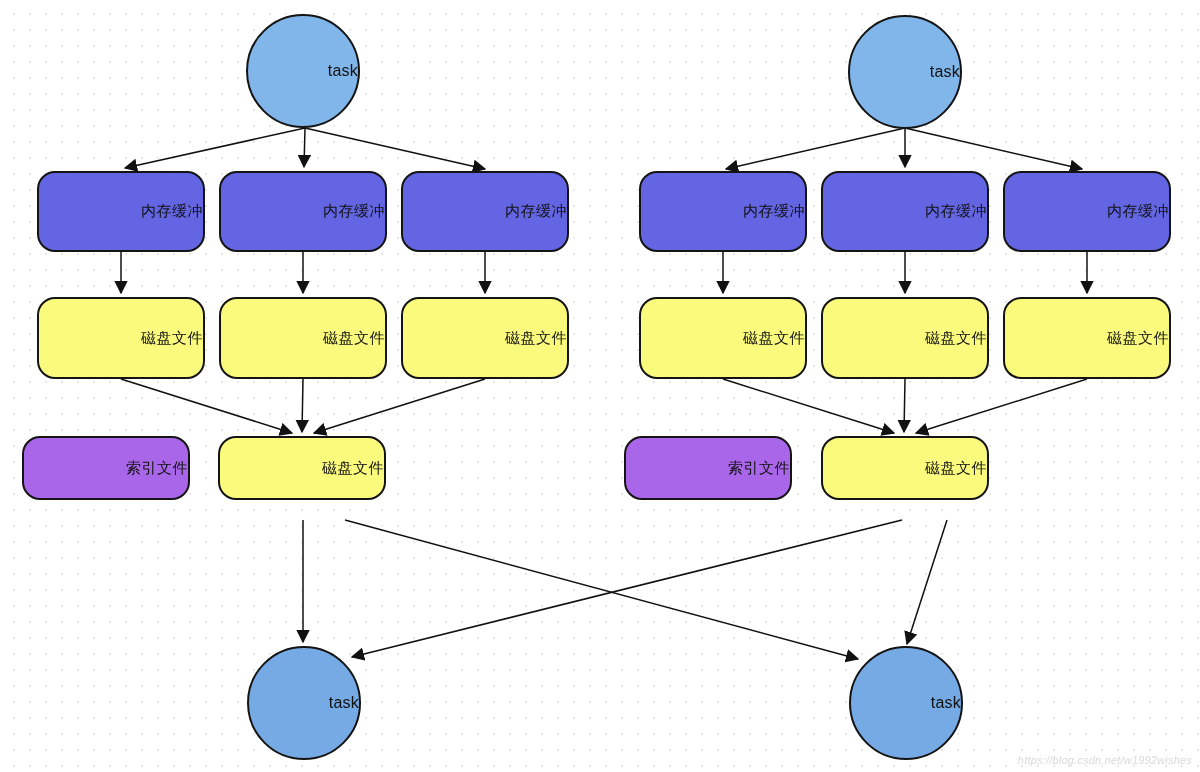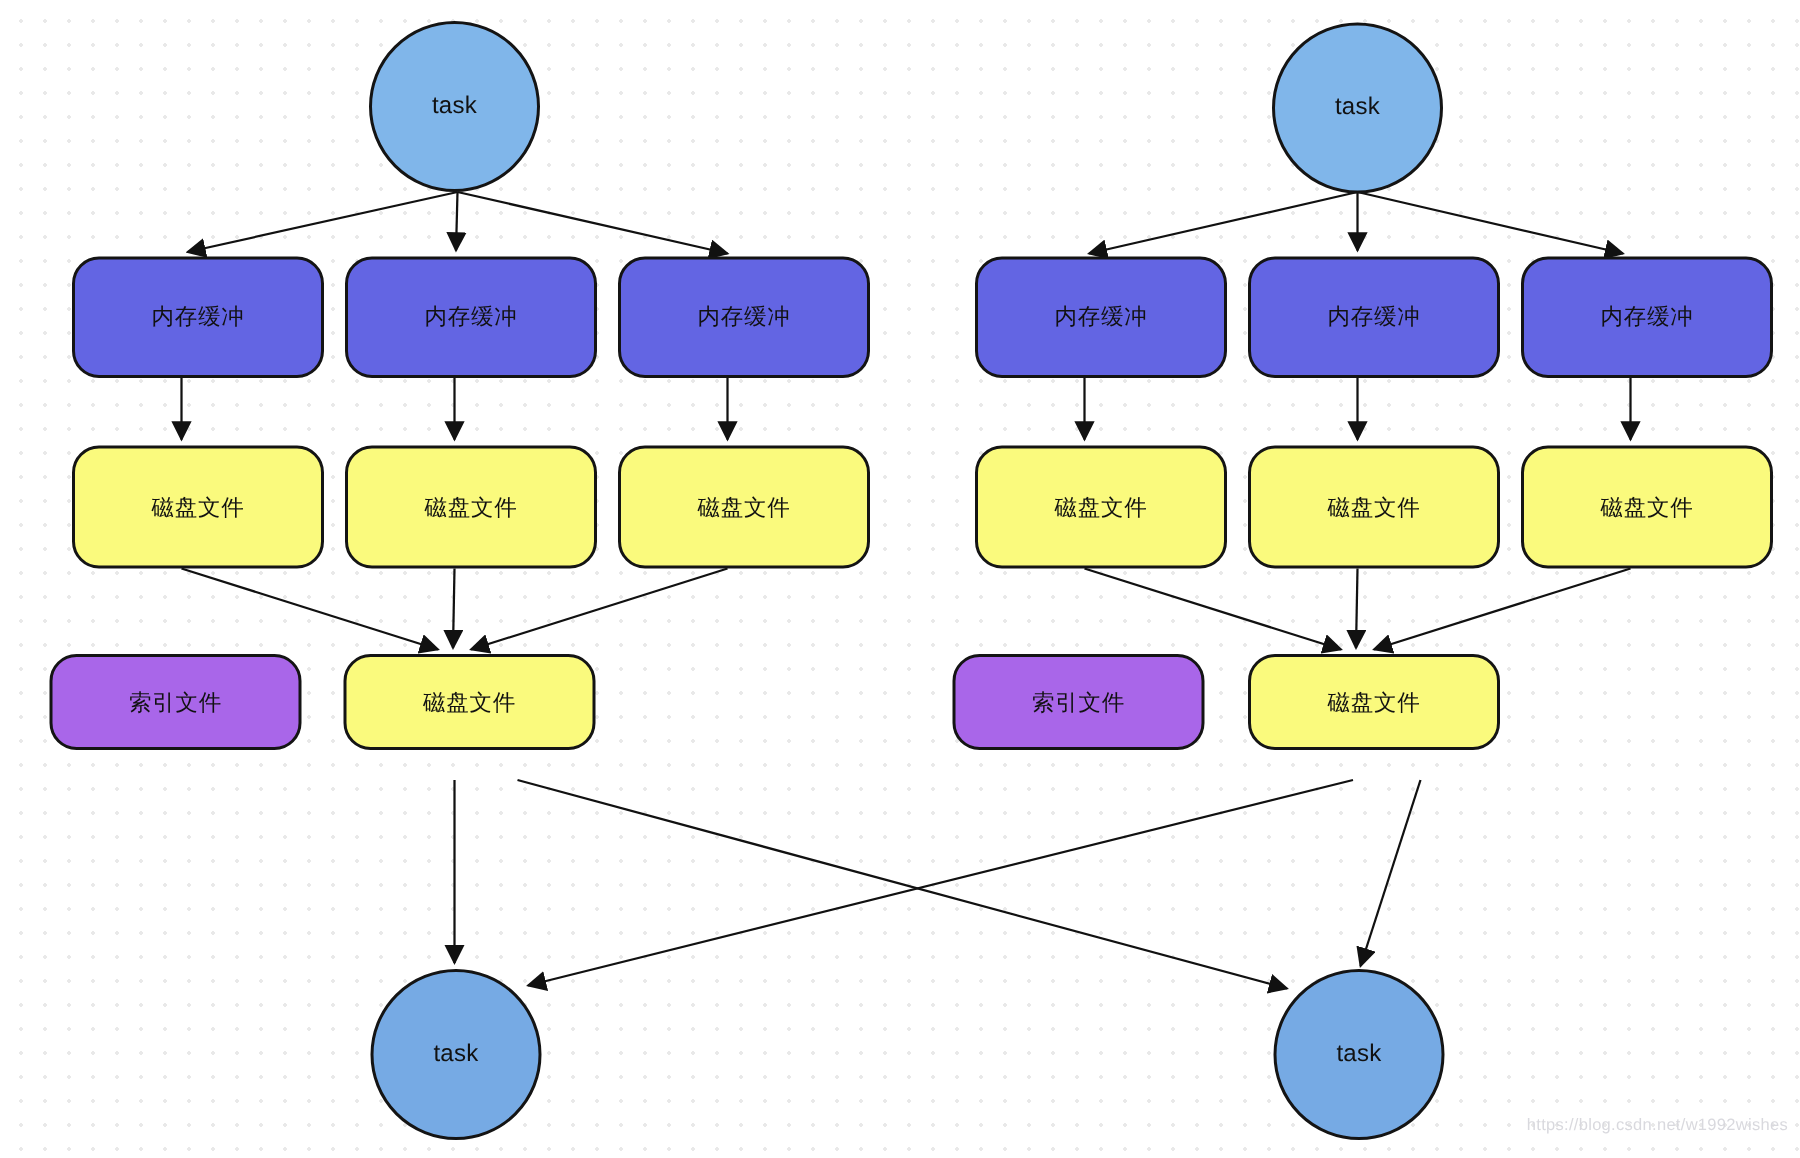--- a/index.html
+++ b/index.html
@@ -31,54 +31,54 @@
     stroke-width: 1.5;
   }
   #arrowhead-path {
     fill: var(--edge-color, #111111);
   }
   .node {
     position: absolute;
     box-sizing: border-box;
     display: flex;
     align-items: center;
-    justify-content: center;
+    justify-content: flex-end;
     border: 2px solid var(--node-border, #141414);
     color: #111111;
     font-size: 15px;
     letter-spacing: 0.5px;
   }
   .node.circle {
     width: 114px;
     height: 114px;
     border-radius: 50%;
     font-size: 16px;
     letter-spacing: 0.2px;
   }
   .node.circle.top    { background: var(--task-top-fill, #80b6ea); }
   .node.circle.bottom { background: var(--task-bottom-fill, #76aae4); }
   .node.rect {
     width: 168px;
     border-radius: 18px;
-    margin-left: 11px;
   }
   .node.rect.row1 { height: 81px; }
   .node.rect.row2 { height: 82px; }
   .node.rect.row3 { height: 64px; }
   .node.rect.buffer { background: var(--buffer-fill, #6365e3); }
   .node.rect.disk   { background: var(--disk-fill, #fafa7d); }
   .node.rect.index  { background: var(--index-fill, #a966e9); }
   .watermark {
     position: absolute;
     right: 8px;
-    bottom: 16px;
+    bottom: 6px;
     font-size: 11px;
     color: var(--watermark-color, #d9d9de);
     letter-spacing: 0.2px;
     user-select: none;
+    font-style: italic;
   }
 </style>
 </head>
 <body>
 
 <div class="canvas">
 
   <svg class="edges" viewBox="0 0 1200 772">
     <defs>
       <marker id="arrow" viewBox="0 0 10 10" refX="9" refY="5" markerWidth="9" markerHeight="9" orient="auto-start-reverse">

